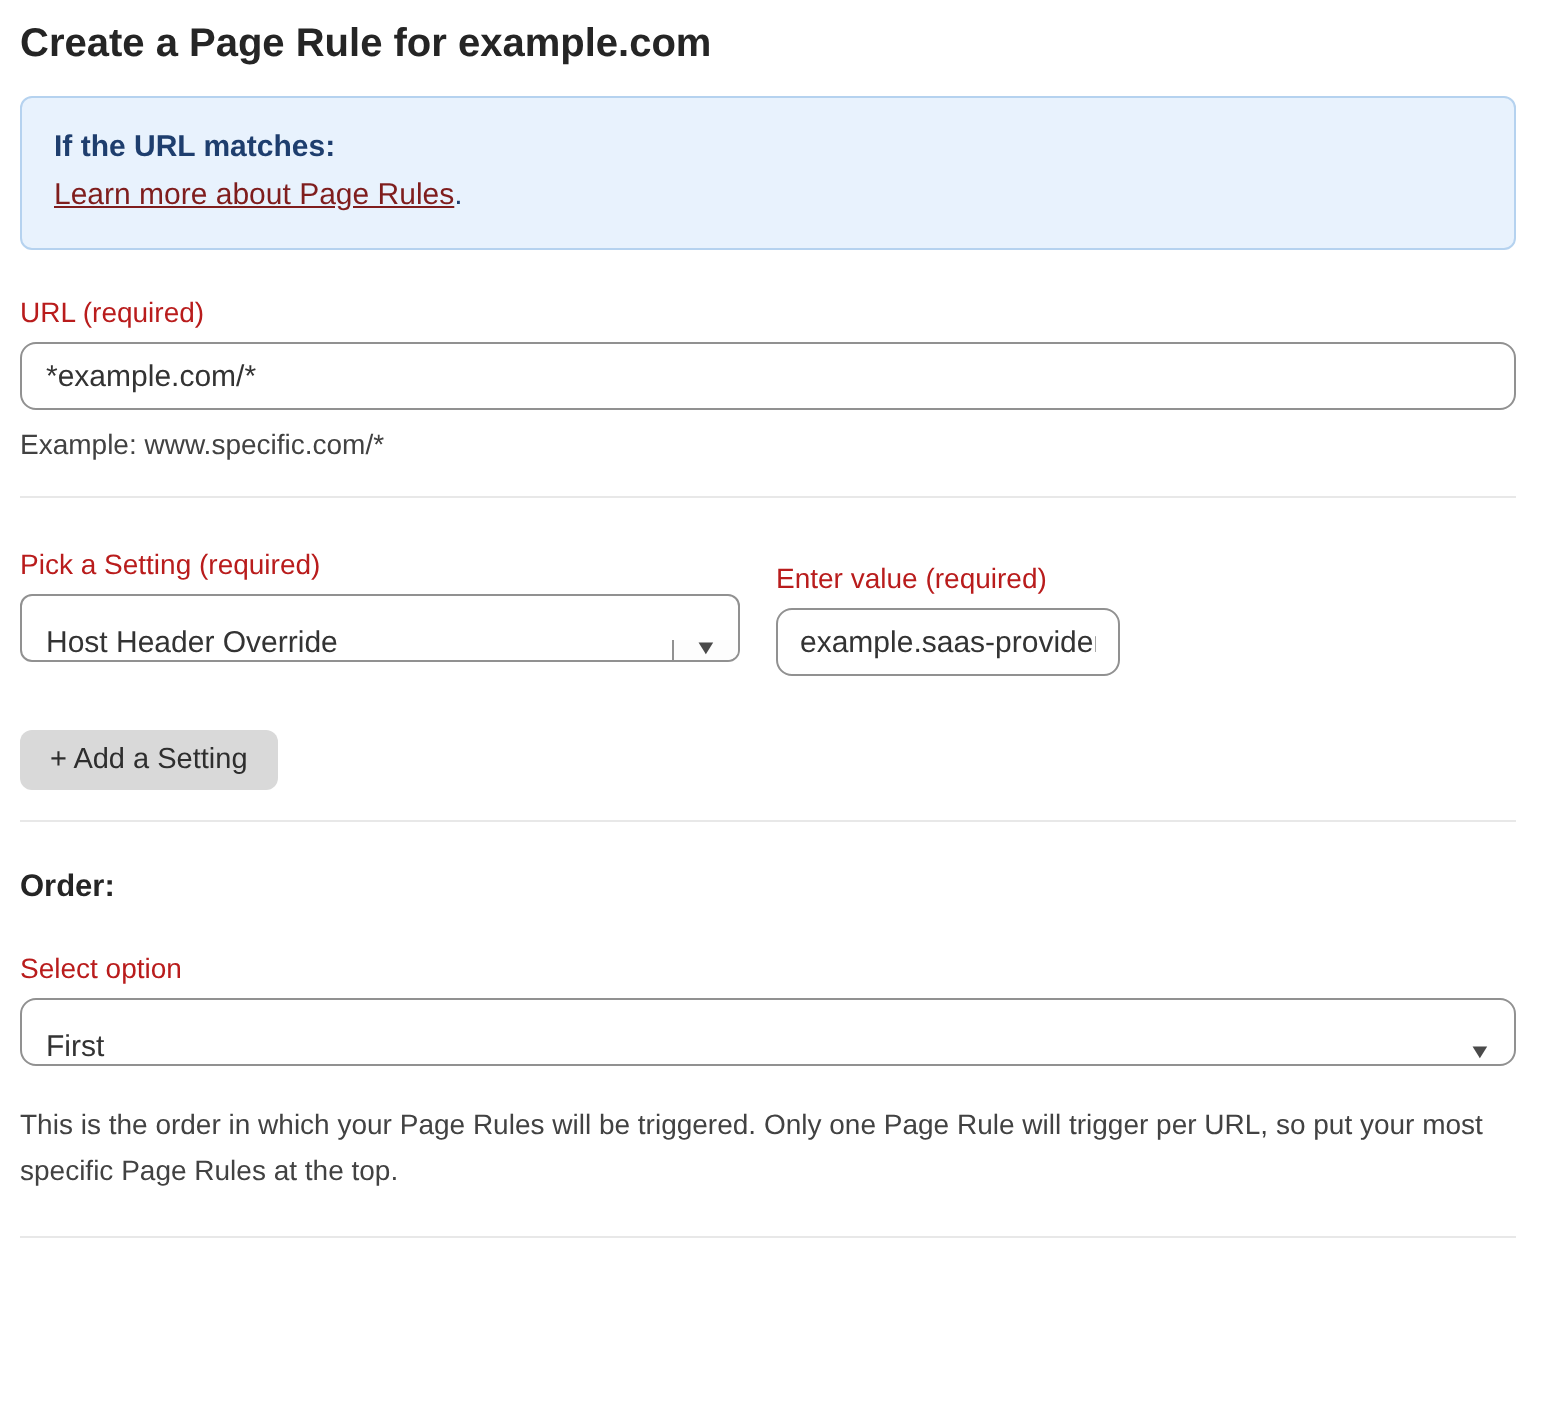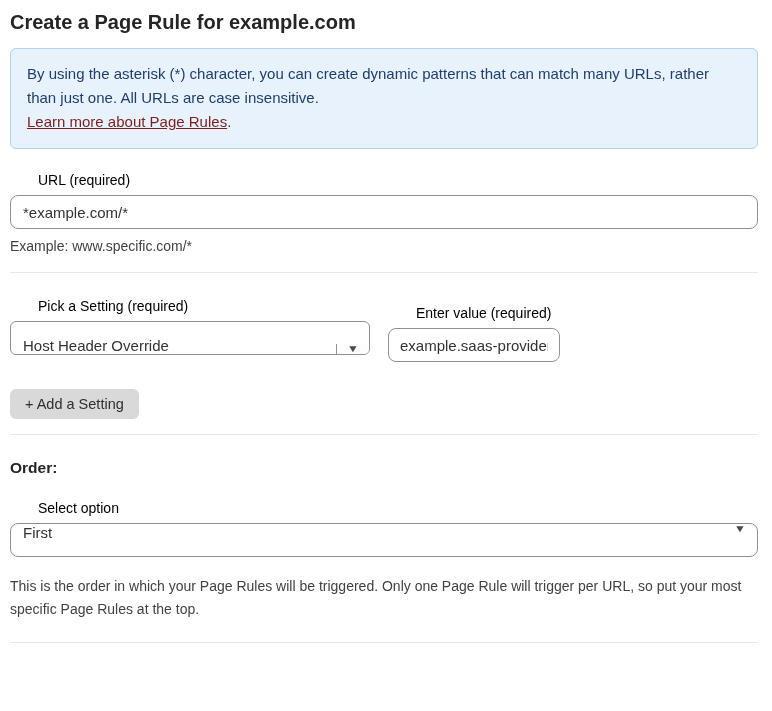--- a/index.html
+++ b/index.html
@@ -36,23 +36,22 @@
   .info-link {
     color: #7f1d1d;
     text-decoration: underline;
     cursor: pointer;
   }
   .info-link-suffix { color: #1e3e6e; }
 
   .field-label {
     font-size: 14px;
     line-height: 16px;
-    color: #000000;
+    color: #b91c1c;
     margin-bottom: 7px;
-    margin-left: 28px;
   }
 
   .text-input {
     display: block;
     width: 100%;
     height: 34px;
     border: 1px solid #919191;
     border-radius: 8px;
     padding: 0 12px;
     font-family: "Liberation Sans", "DejaVu Sans", sans-serif;
@@ -161,41 +160,41 @@
   }
   .btn-add {
     margin-top: 27px;
     height: 30px;
     padding: 0 15px;
   }
 
   
   .order-select {
     display: flex;
-    align-items: flex-start;
+    align-items: flex-end;
     width: 100%;
     height: 34px;
     border: 1px solid #919191;
     border-radius: 8px;
     background: #ffffff;
     padding: 0 12px;
     cursor: pointer;
   }
   .order-select .select-value { padding: 0; flex: 1; }
   .order-select .chevron { margin-left: 8px; }
 </style>
 </head>
 <body>
 
 <div class="page">
 
   <h1 class="page-title">Create a Page Rule for example.com</h1>
 
   <div class="info-box">
-    <div class="info-body"><span>By using the asterisk (*) character, you can create dynamic patterns that can match many URLs, rather than just one. All URLs are case insensitive.</span></div>
+    <div class="info-heading">If the URL matches:</div>
     <div><a class="info-link">Learn more about Page Rules</a><span class="info-link-suffix">.</span></div>
   </div>
 
   <div class="field-label">URL (required)</div>
   <input class="text-input" type="text" value="*example.com/*" style="">
   <div class="helper-text">Example: www.specific.com/*</div>
 
   <hr class="divider divider-1">
 
 

